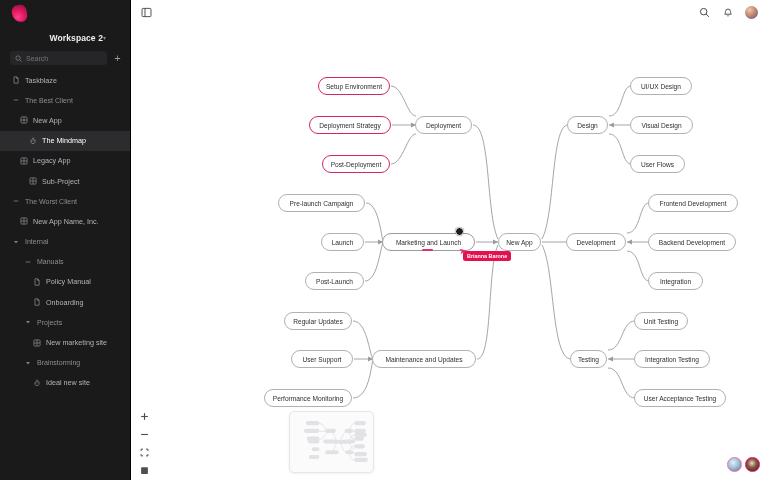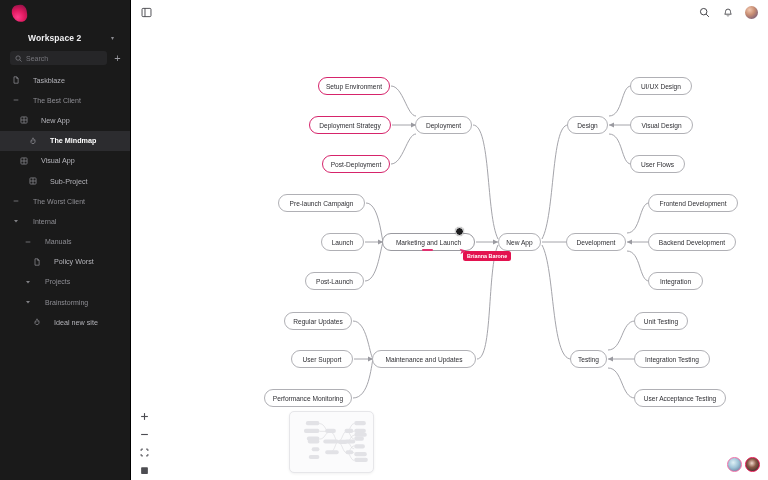--- a/index.html
+++ b/index.html
@@ -16,41 +16,41 @@
     color: #b9b9bd; flex: 0 0 131px; position: relative;
     border-right: 1px solid #000;
   }
   .logo-row { height: 27px; display: flex; align-items: center; padding-left: 12px; }
   .logo-mark {
     width: 15px; height: 17px; border-radius: 50% 50% 50% 12px;
     background: radial-gradient(circle at 35% 70%, #ff3d8b 0%, #e0195f 45%, #7a1040 100%);
     transform: rotate(-8deg);
   }
   .ws-row {
-    height: 21px; display: flex; align-items: center; padding: 0 16px 0 12px;
-    justify-content: space-between;
+    height: 21px; display: flex; align-items: center; padding: 0 24px 0 12px;
+    justify-content: flex-end;
     margin-left: 16px;
   }
   .ws-name { font-size: 8.5px; font-weight: bold; color: #f0f0f2; letter-spacing: .1px; }
   .caret { font-size: 6px; color: #8a8a90; }
   .search-row { height: 20px; display: flex; align-items: center; padding: 0 6px 0 10px; gap: 4px; }
   .search-box {
     flex: 1; height: 14px; background: #262628; border-radius: 3px;
     display: flex; align-items: center; gap: 4px; padding: 0 5px;
   }
   .search-box .ph { font-size: 7px; color: #76767c; }
   .plus-btn { width: 13px; height: 13px; display: flex; align-items: center;
     justify-content: center; color: #9a9aa0; font-size: 11px; line-height: 1; }
   .nav { margin-top: 2px; }
   .nav-item {
-    height: 20.2px; display: flex; align-items: center; gap: 13px;
+    height: 20.2px; display: flex; align-items: center; gap: 5px;
     font-size: 7.2px; color: #b4b4ba; white-space: nowrap;
   }
   .nav-item.group { color: #8e8e94; font-size: 7px; }
-  .nav-item.active { background: #2c2c2f; color: #ffffff; font-weight: bold; }
+  .nav-item.active { background: #2c2c2f; color: #ffffff; font-weight: normal; }
   .nav-item .ico { width: 8px; height: 8px; flex: 0 0 8px; display: flex;
     align-items: center; justify-content: center; opacity: .8; } .d1 { padding-left: 12px; }
   .d2 { padding-left: 20px; } .d3 { padding-left: 29px; }
   .d4 { padding-left: 24px; } .d5 { padding-left: 33px; }
   svg { display: block; }
 
   
   #main { position: relative; flex: 1; background: #fff; height: 480px; }
   #topbar { height: 25px; display: flex; align-items: center;
     justify-content: space-between; padding: 0 10px 0 8px; }
@@ -167,40 +167,50 @@
           <span>The Mindmap</span>
         </div>
         <div class="nav-item d2">
           <span class="ico">
             <svg width="8" height="8" viewBox="0 0 12 12" fill="none" stroke="#a9a9af" stroke-width="1.1">
               <rect x="1.4" y="1.4" width="9.2" height="9.2" rx="1.2"></rect>
               <line x1="6" y1="1.4" x2="6" y2="10.6"></line>
               <line x1="1.4" y1="6" x2="10.6" y2="6"></line>
             </svg>
           </span>
-          <span>Visual App</span>
+          <span>Legacy App</span>
         </div>
         <div class="nav-item d3">
           <span class="ico">
             <svg width="8" height="8" viewBox="0 0 12 12" fill="none" stroke="#a9a9af" stroke-width="1.1">
               <rect x="1.4" y="1.4" width="9.2" height="9.2" rx="1.2"></rect>
               <line x1="6" y1="1.4" x2="6" y2="10.6"></line>
               <line x1="1.4" y1="6" x2="10.6" y2="6"></line>
             </svg>
           </span>
           <span>Sub-Project</span>
         </div>
         <div class="nav-item d1 group">
           <span class="ico">
             <svg width="8" height="8" viewBox="0 0 12 12" fill="none" stroke="#a9a9af" stroke-width="1.1">
               <line x1="2.5" y1="6" x2="9.5" y2="6"></line>
             </svg>
           </span>
           <span>The Worst Client</span>
         </div>
+        <div class="nav-item d2">
+          <span class="ico">
+            <svg width="8" height="8" viewBox="0 0 12 12" fill="none" stroke="#a9a9af" stroke-width="1.1">
+              <rect x="1.4" y="1.4" width="9.2" height="9.2" rx="1.2"></rect>
+              <line x1="6" y1="1.4" x2="6" y2="10.6"></line>
+              <line x1="1.4" y1="6" x2="10.6" y2="6"></line>
+            </svg>
+          </span>
+          <span>New App Name, Inc.</span>
+        </div>
         <div class="nav-item d1 group">
           <span class="ico">
             <svg width="8" height="8" viewBox="0 0 12 12" fill="#9a9aa0">
               <polygon points="3,4.5 9,4.5 6,8.2"></polygon>
             </svg>
           </span>
           <span>Internal</span>
         </div>
         <div class="nav-item d4 group">
           <span class="ico">
@@ -210,29 +220,48 @@
           </span>
           <span>Manuals</span>
         </div>
         <div class="nav-item d5">
           <span class="ico">
             <svg width="8" height="8" viewBox="0 0 12 12" fill="none" stroke="#a9a9af" stroke-width="1.1">
               <path d="M3 1.2h4l2.2 2.2v7.4H3z"></path>
               <path d="M7 1.2v2.4h2.2"></path>
             </svg>
           </span>
-          <span>Policy Worst</span>
+          <span>Policy Manual</span>
+        </div>
+        <div class="nav-item d5">
+          <span class="ico">
+            <svg width="8" height="8" viewBox="0 0 12 12" fill="none" stroke="#a9a9af" stroke-width="1.1">
+              <path d="M3 1.2h4l2.2 2.2v7.4H3z"></path>
+              <path d="M7 1.2v2.4h2.2"></path>
+            </svg>
+          </span>
+          <span>Onboarding</span>
         </div>
         <div class="nav-item d4 group">
           <span class="ico">
             <svg width="8" height="8" viewBox="0 0 12 12" fill="#9a9aa0">
               <polygon points="3,4.5 9,4.5 6,8.2"></polygon>
             </svg>
           </span>
           <span>Projects</span>
+        </div>
+        <div class="nav-item d5">
+          <span class="ico">
+            <svg width="8" height="8" viewBox="0 0 12 12" fill="none" stroke="#a9a9af" stroke-width="1.1">
+              <rect x="1.4" y="1.4" width="9.2" height="9.2" rx="1.2"></rect>
+              <line x1="6" y1="1.4" x2="6" y2="10.6"></line>
+              <line x1="1.4" y1="6" x2="10.6" y2="6"></line>
+            </svg>
+          </span>
+          <span>New marketing site</span>
         </div>
         <div class="nav-item d4 group">
           <span class="ico">
             <svg width="8" height="8" viewBox="0 0 12 12" fill="#9a9aa0">
               <polygon points="3,4.5 9,4.5 6,8.2"></polygon>
             </svg>
           </span>
           <span>Brainstorming</span>
         </div>
         <div class="nav-item d5">

